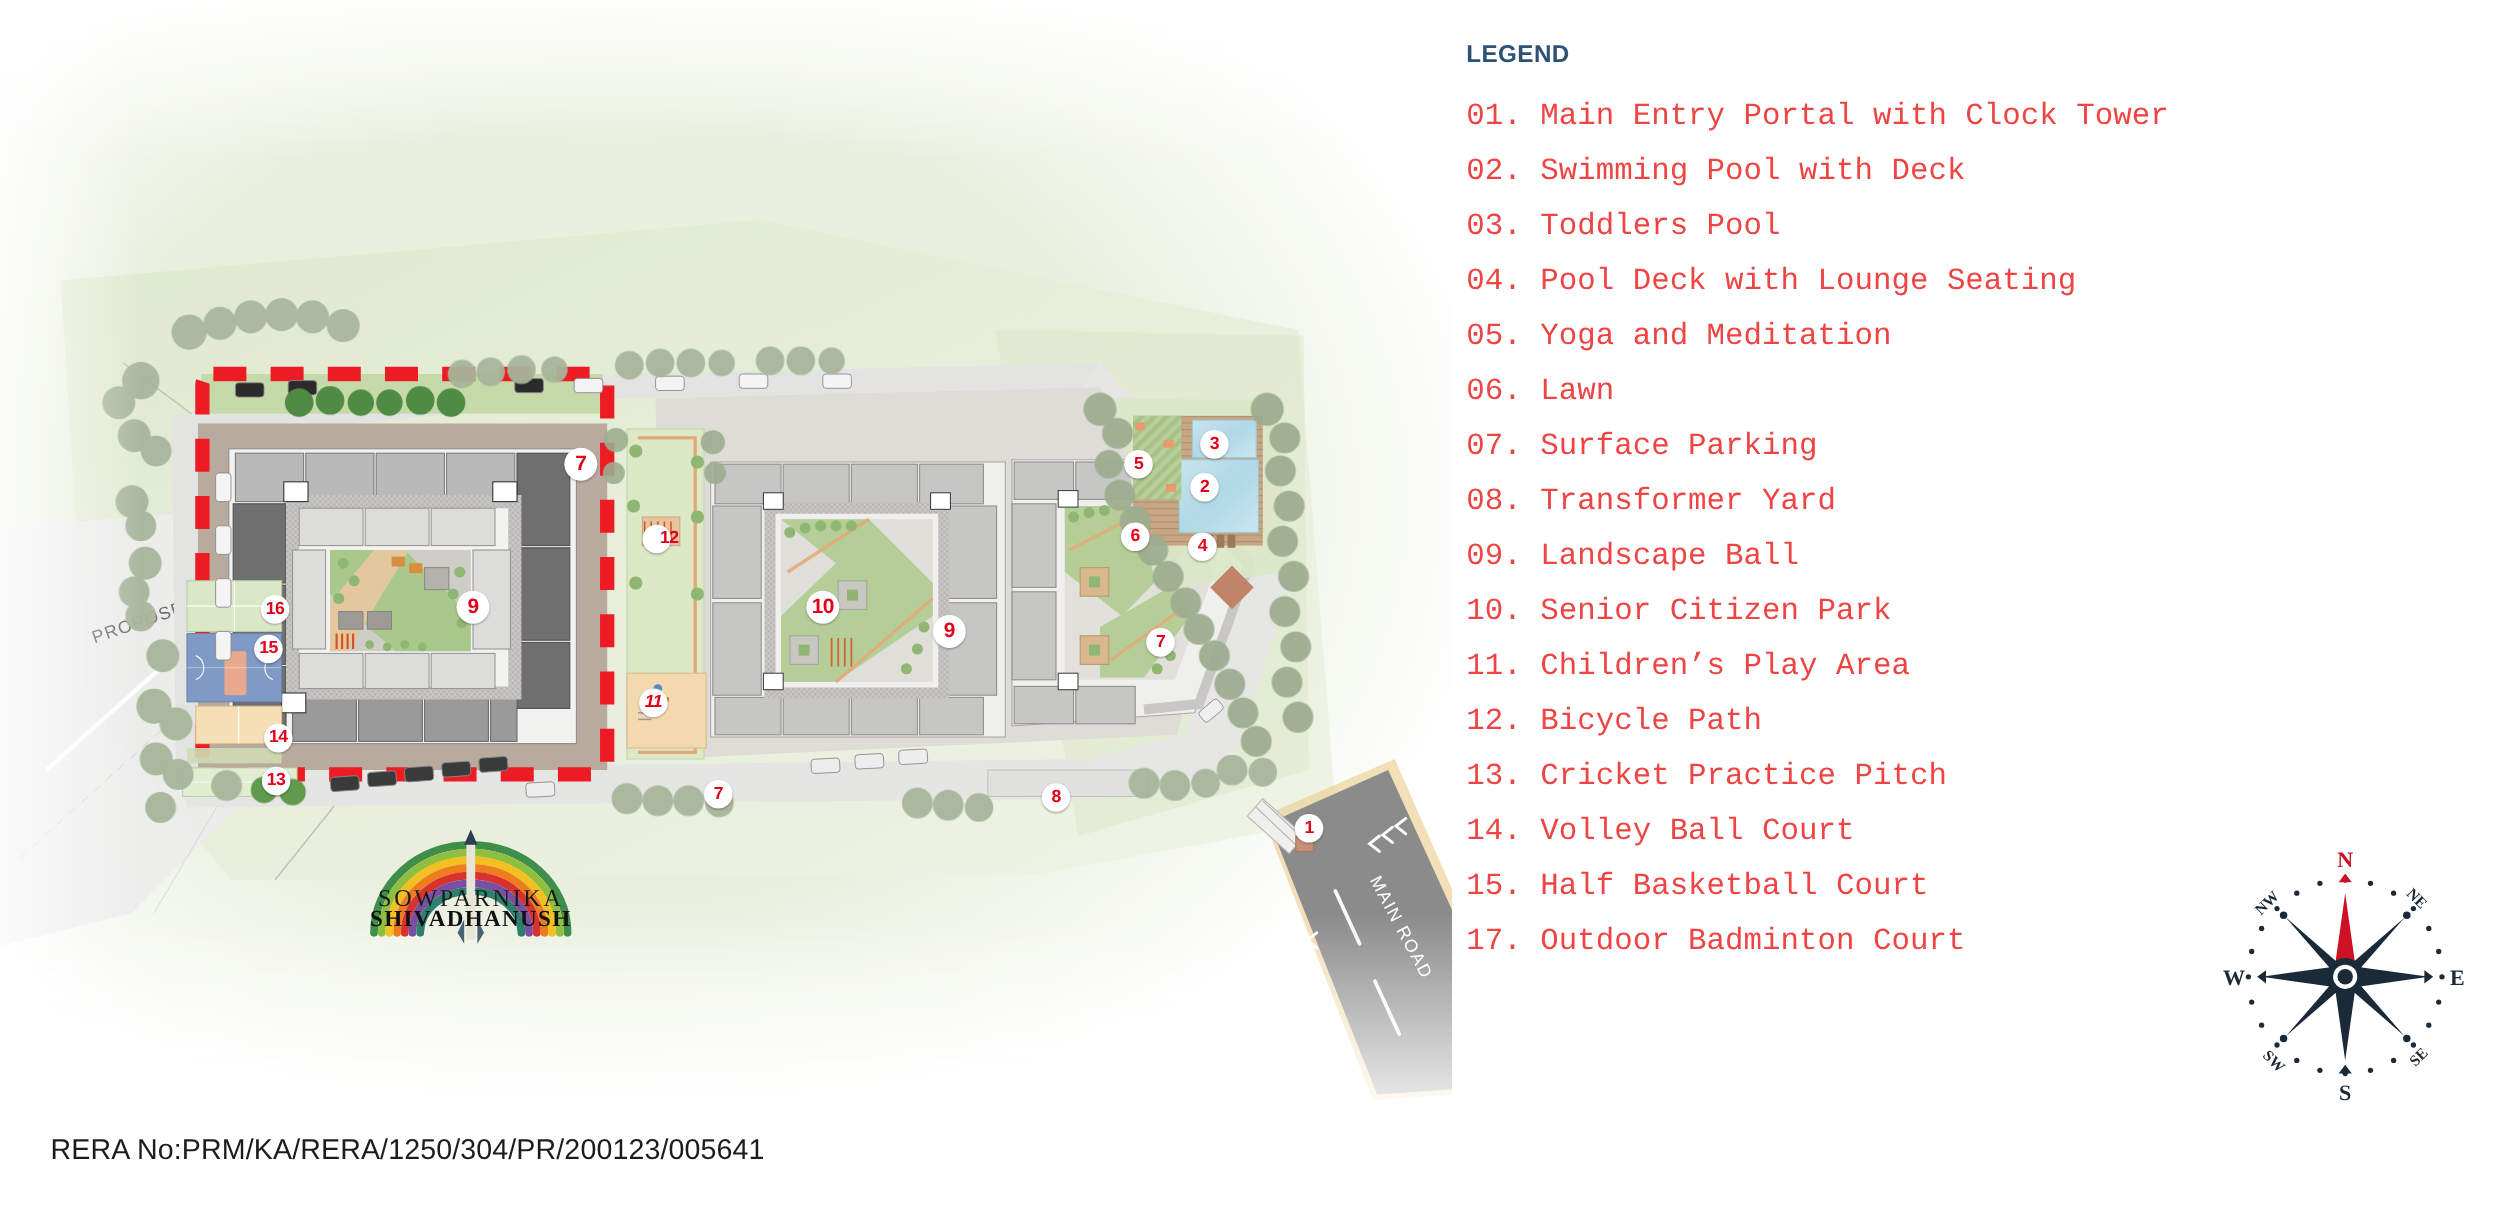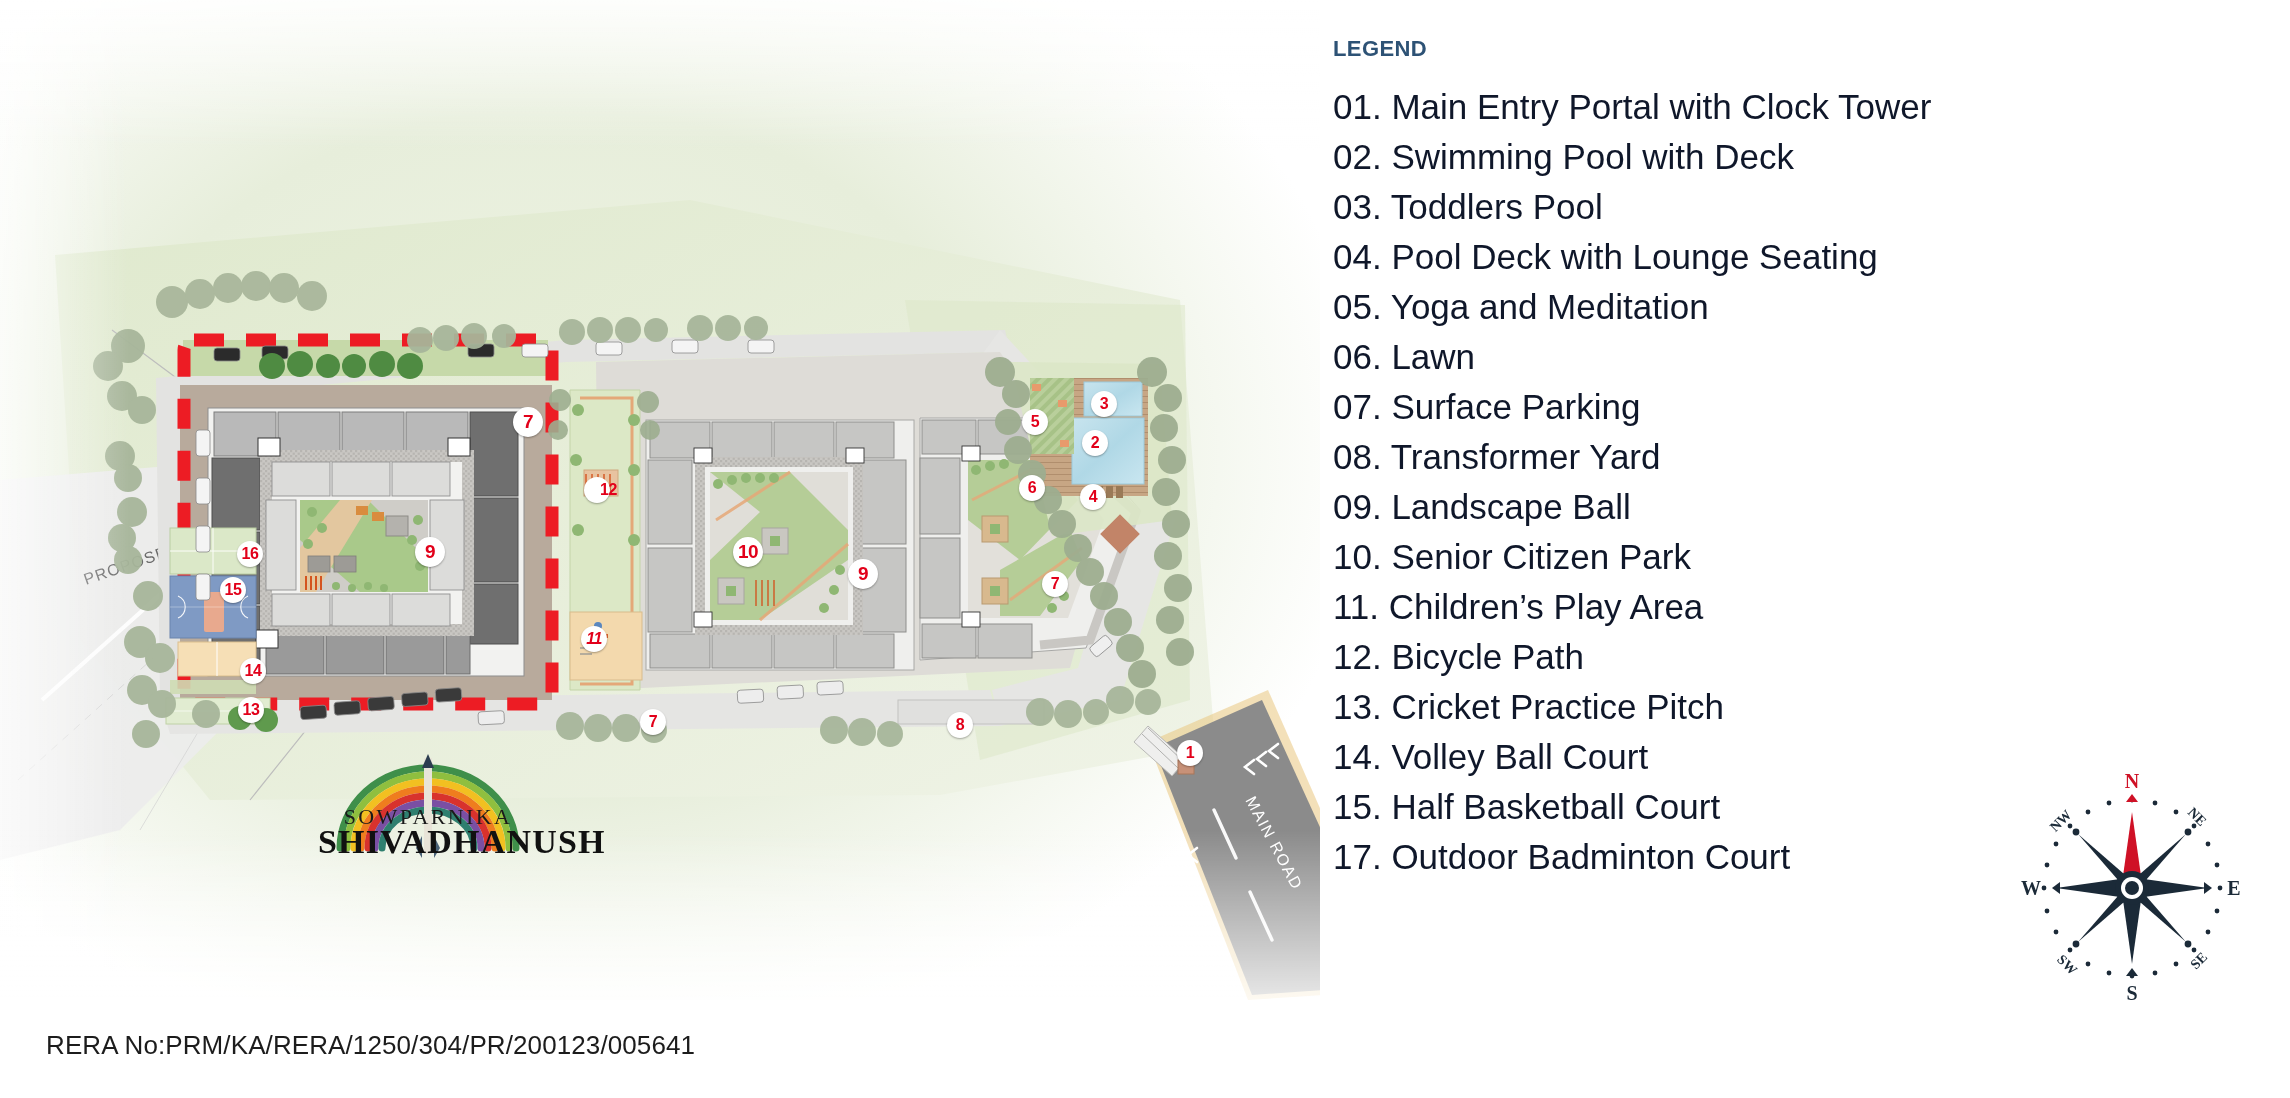--- a/index.html
+++ b/index.html
@@ -53,21 +53,21 @@
   }
   #logo .logotext1 {
     position: absolute; left: 0; top: 52px; width: 100%;
     font-family: "Liberation Serif", serif;
     font-size: 22px; letter-spacing: 2.4px;
     color: #1a1a1a; font-weight: normal;
   }
   #logo .logotext2 {
     position: absolute; left: 0; top: 71px; width: 100%;
     font-family: "Liberation Serif", serif;
-    font-size: 34px; letter-spacing: 1.2px;
+    font-size: 21px; letter-spacing: 1.2px;
     color: #111111; font-weight: bold;
   }
 
   
   #rera {
     position: absolute;
     left: 46px; top: 1030px;
     font-size: 26px;
     color: #1c1c1c;
     letter-spacing: 0.1px;
@@ -82,25 +82,25 @@
   }
   #legend h1 {
     margin: 0 0 20px 0;
     font-size: 22px;
     font-weight: bold;
     color: #2d5275;
     letter-spacing: 0.4px;
     font-family: "Liberation Sans", sans-serif;
   }
   .legend-item {
-    font-size: 35px;
-    color: #0f172a;
+    font-size: 28px;
+    color: #ef4444;
     line-height: 50px;
     white-space: nowrap;
-    font-family: Liberation Sans, sans-serif;
+    font-family: Liberation Mono, monospace;
   }
   .legend-item .num { }
   .legend-item .lbl { }
 
   
   #compass {
     position: absolute;
     left: 2012px; top: 768px;
     width: 240px; height: 240px;
   }
@@ -636,21 +636,21 @@
       <g>
         <rect x="0" y="0" width="130" height="1000" fill="url(#gWhiteFadeL)" opacity="0.75"></rect>
         <rect x="0" y="0" width="1320" height="150" fill="url(#gWhiteFadeT)" opacity="0.85"></rect>
         <rect x="0" y="830" width="1320" height="170" fill="url(#gWhiteFadeB)" opacity="0.8"></rect>
       </g>
     </svg>
 
     <div class="marker" style="left:528px; top:422px;">7</div>
     <div class="marker" style="left:430px; top:552px;">9</div>
     <div class="marker sm" style="left:250px; top:554px;">16</div>
-    <div class="marker sm" style="left:233px; top:590px;">15</div>
+    <div class="marker sm" style="left:244px; top:590px;">15</div>
     <div class="marker sm" style="left:253px; top:671px;">14</div>
     <div class="marker sm" style="left:251px; top:710px;">13</div>
     <div class="marker sm" style="left:597px; top:490px;padding-left:16px;">12</div>
     <div class="marker sm" style="left:594px; top:639px;font-style:italic;">11</div>
     <div class="marker" style="left:748px; top:552px;">10</div>
     <div class="marker" style="left:863px; top:574px;">9</div>
     <div class="marker sm" style="left:653px; top:722px;">7</div>
     <div class="marker sm" style="left:960px; top:725px;">8</div>
     <div class="marker sm" style="left:1055px; top:584px;">7</div>
     <div class="marker sm" style="left:1032px; top:488px;">6</div>

